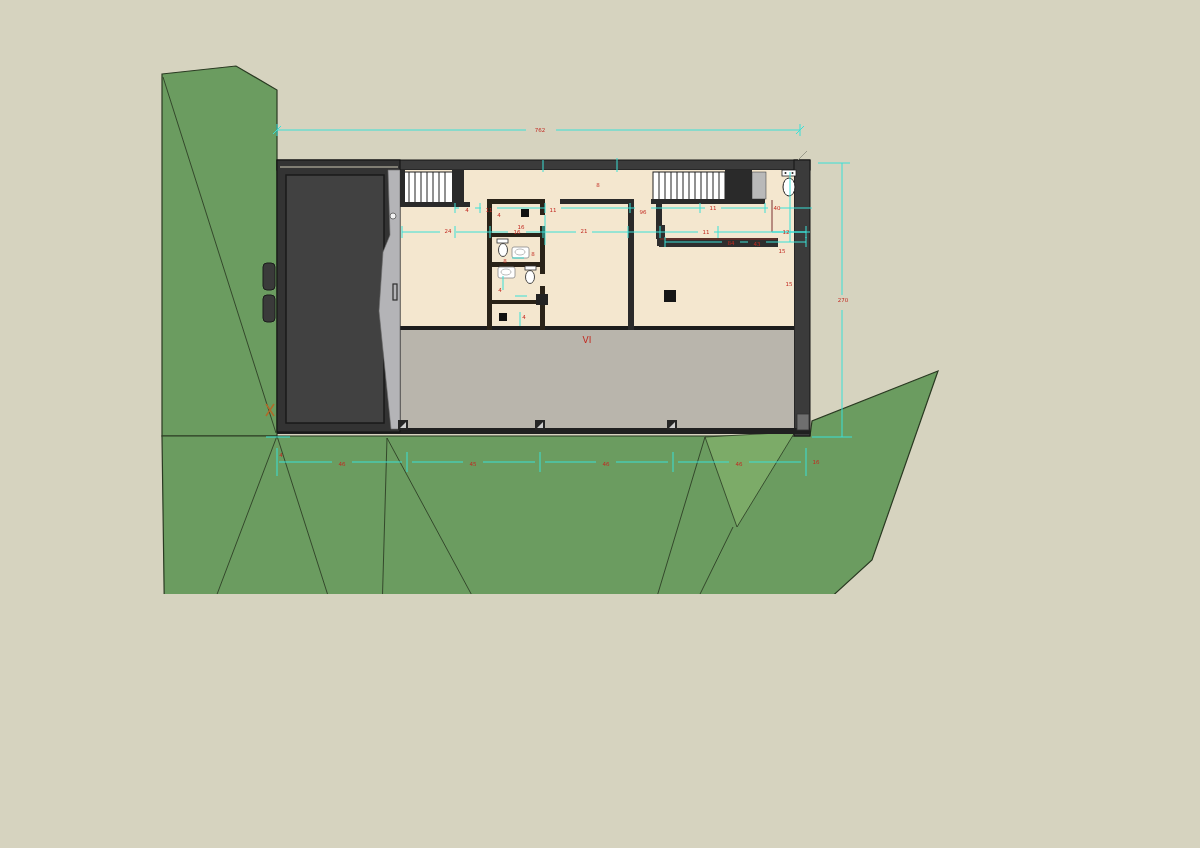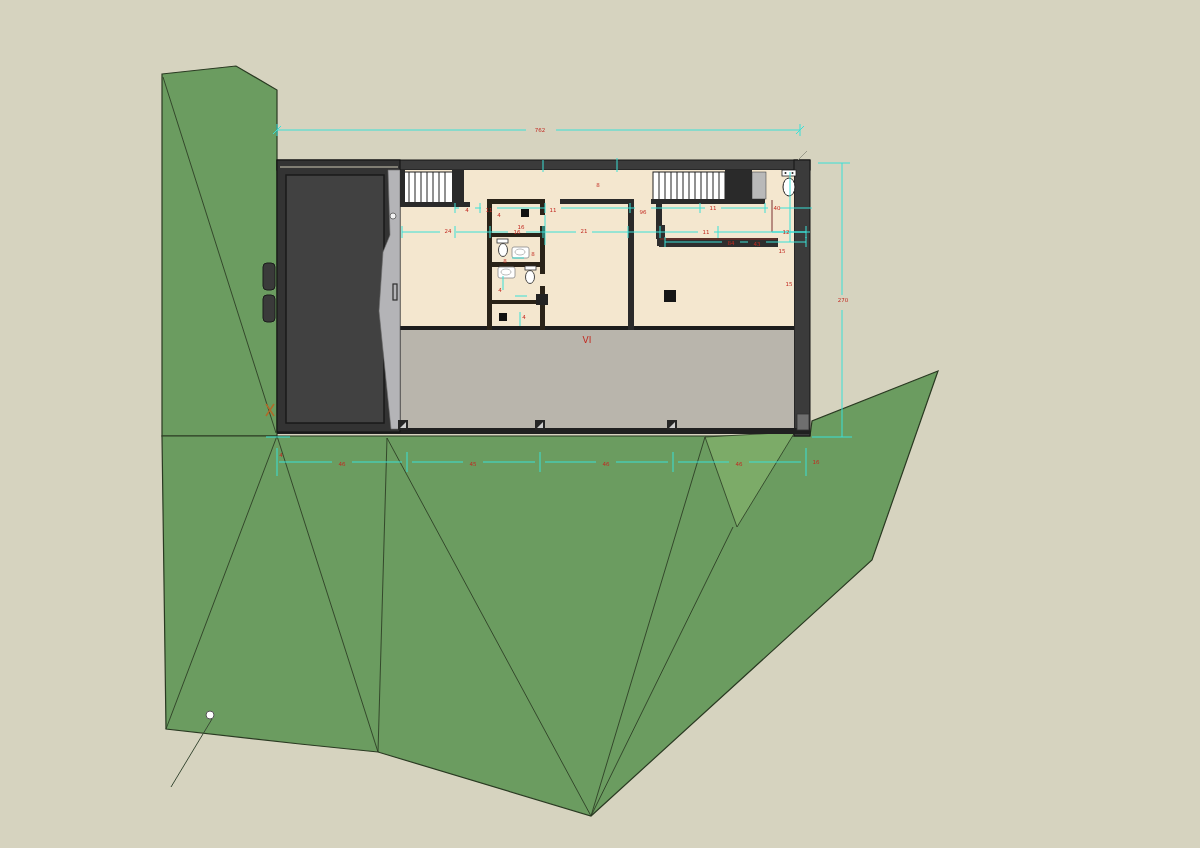--- a/index.html
+++ b/index.html
@@ -9,21 +9,21 @@
     --terrain-stroke:#2a3a22;
     --wall:#3b3b3b;
     --wall-edge:#141414;
     --cream:#f4e7cf;
     --slab:#b9b5ac;
     --sliver:#b4b4b7;
     --cyan:#3be0d6;
     --red:#c22a21;
   }
   html,body{margin:0;padding:0;background:var(--bg);}
-  .stage{width:1200px;height:848px;position:relative;overflow:hidden;}
+  .stage{width:1200px;height:594px;position:relative;overflow:hidden;}
   svg{display:block;}
   .dim-label{
     fill:var(--red);
     font-family:"DejaVu Sans","Liberation Sans",sans-serif;
     font-size:5.5px;
     text-anchor:middle;
   }
   .section-mark{
     fill:var(--red);
     font-family:"DejaVu Sans","Liberation Sans",sans-serif;

